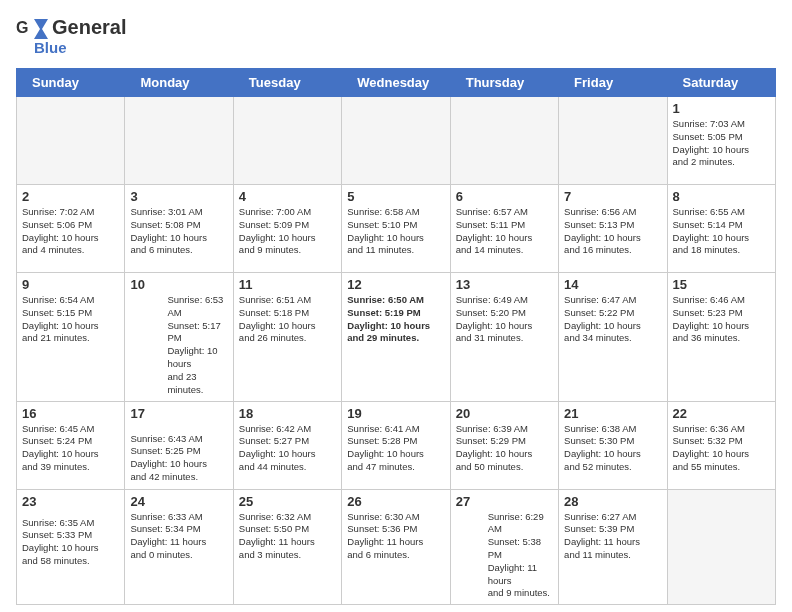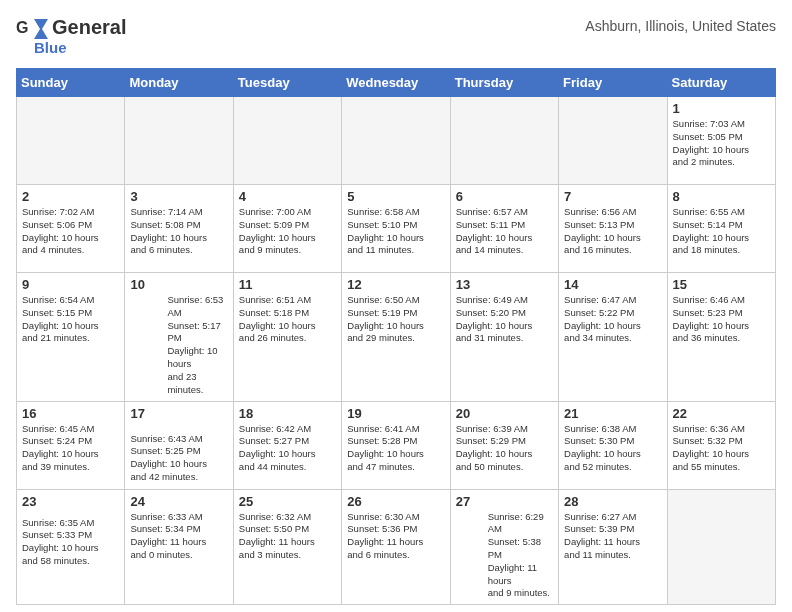--- a/index.html
+++ b/index.html
@@ -41,21 +41,21 @@
       margin-top: 2px;
     }
     .calendar {
       width: 100%;
       border-collapse: collapse;
       table-layout: fixed;
     }
     .calendar th {
       background-color: #4472c4;
       color: #fff;
-      padding: 6px 4px;
+      padding: 6px 15px;
       font-size: 13px;
       font-weight: bold;
       text-align: left;
       border: 1px solid #4472c4;
     }
     .calendar td {
       border: 1px solid #ccc;
       vertical-align: top;
       padding: 4px 5px;
       height: 88px;
@@ -86,21 +86,20 @@
         <svg width="32" height="22" viewBox="0 0 32 22">
           <text x="0" y="16" font-size="16" font-weight="bold" fill="#333">G</text>
           <polygon points="18,2 32,2 26,12 32,22 18,22 24,12" fill="#4472c4"></polygon>
         </svg>
         <span style="font-size:20px;font-weight:bold;color:#333;">General</span>
       </div>
     </div>
     <div style="color:#4472c4;font-weight:bold;font-size:15px;margin-left:18px;">Blue</div>
   </div>
   <div class="title-block">
-    <div class="location">Ashburn, Illinois, United States</div>
   </div>
 </div>
 
 <table class="calendar">
   <thead>
     <tr>
     <th>Sunday</th>
         <th>Monday</th>
         <th>Tuesday</th>
         <th>Wednesday</th>
@@ -128,21 +127,21 @@
       <tr>
         <td>
           <div class="day-number">2</div>
           <div class="day-info" style="white-space: pre-line;">Sunrise: 7:02 AM
 Sunset: 5:06 PM
 Daylight: 10 hours
 and 4 minutes.</div>
         </td>
         <td>
           <div class="day-number">3</div>
-          <div class="day-info" style="white-space: pre-line;">Sunrise: 7:14 AM
+          <div class="day-info" style="white-space: pre-line;">Sunrise: 3:01 AM
 Sunset: 5:08 PM
 Daylight: 10 hours
 and 6 minutes.</div>
         </td>
         <td>
           <div class="day-number">4</div>
           <div class="day-info" style="white-space: pre-line;">Sunrise: 7:00 AM
 Sunset: 5:09 PM
 Daylight: 10 hours
 and 9 minutes.</div>
@@ -193,21 +192,21 @@
         </td>
         <td>
           <div class="day-number">11</div>
           <div class="day-info" style="white-space: pre-line;">Sunrise: 6:51 AM
 Sunset: 5:18 PM
 Daylight: 10 hours
 and 26 minutes.</div>
         </td>
         <td>
           <div class="day-number">12</div>
-          <div class="day-info" style="white-space: pre-line;">Sunrise: 6:50 AM
+          <div class="day-info" style="white-space: pre-line; font-weight: bold;">Sunrise: 6:50 AM
 Sunset: 5:19 PM
 Daylight: 10 hours
 and 29 minutes.</div>
         </td>
         <td>
           <div class="day-number">13</div>
           <div class="day-info" style="white-space: pre-line;">Sunrise: 6:49 AM
 Sunset: 5:20 PM
 Daylight: 10 hours
 and 31 minutes.</div>

